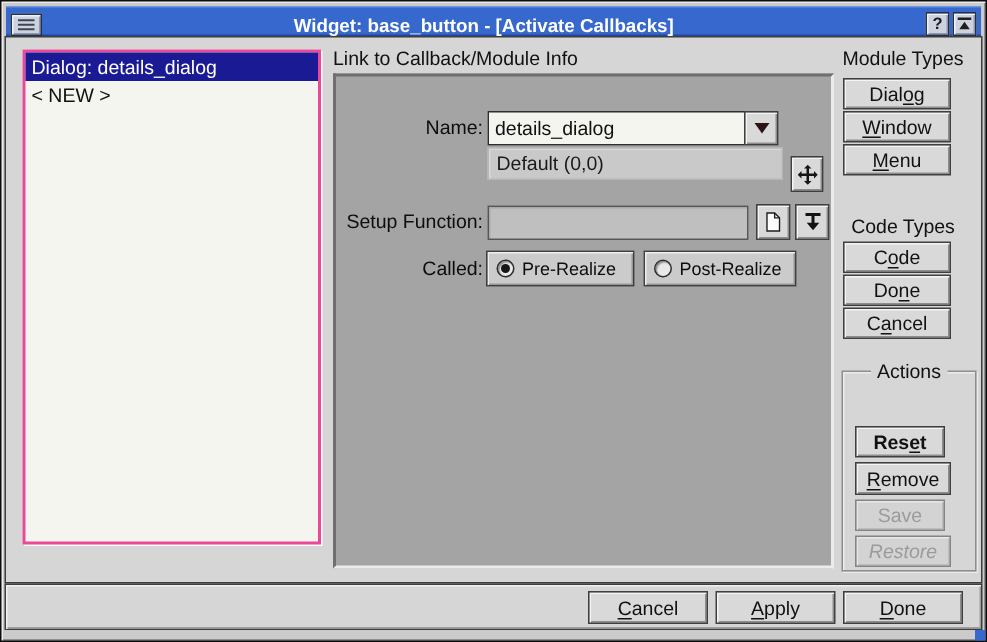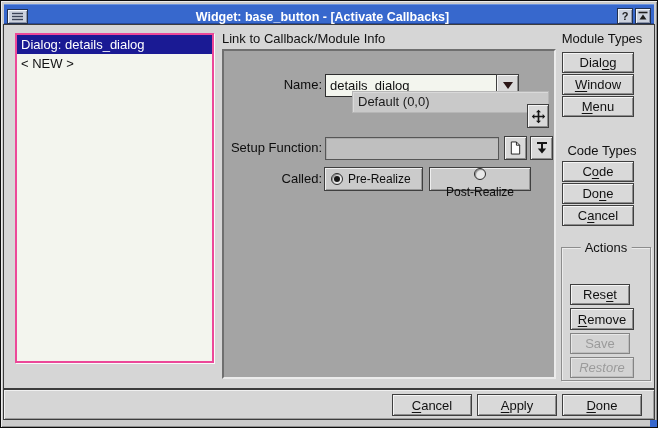--- a/index.html
+++ b/index.html
@@ -137,21 +137,21 @@
 
     <div class="abs sec-label" style="left:218px; top:6px;">Link to Callback/Module Info</div>
     <div class="abs panel">
 
       <div class="abs frm-label" style="left:0; top:26px;">Name:</div>
       <input class="abs txt-white" style="left: 101px; top: 23px; width: 172px; height: 23px;" value="details_dialog">
       <div class="abs btn" style="left:272px; top:23px; width:23px; height:23px;">
         <span class="combo-arrow"></span>
       </div>
 
-      <div class="abs txt-flat" style="left:101px; top:40px; width:197px; height:22px;margin-left:27px;">Default (0,0)</div>
+      <div class="abs txt-flat" style="left:101px; top:47px; width:197px; height:22px;">Default (0,0)</div>
       <div class="abs btn" style="left:303px; top:53px; width:22px; height:24px;">
         <svg width="15" height="15" viewBox="0 0 18 18">
           <path d="M9 1 L12 4 H10 V8 H14 V6 L17 9 L14 12 V10 H10 V14 H12 L9 17 L6 14 H8 V10 H4 V12 L1 9 L4 6 V8 H8 V4 H6 Z" fill="#151515"></path>
         </svg>
       </div>
 
       <div class="abs frm-label" style="left:0; top:89px;">Setup Function:</div>
       <input class="abs txt-sunken" style="left: 101px; top: 86px; width: 174px; height: 23px;" value="">
       <div class="abs btn" style="left:280px; top:85px; width:23px; height:24px;">
         <svg width="13" height="16" viewBox="0 0 14 16">
@@ -165,39 +165,39 @@
           <line x1="7" y1="3" x2="7" y2="8" stroke="#131313" stroke-width="2"></line>
           <path d="M7 12.5 L2.8 7.5 H11.2 Z" fill="#131313"></path>
         </svg>
       </div>
 
       <div class="abs frm-label" style="left:0; top:120px;">Called:</div>
       <div class="abs radio-box" style="left:100px; top:116px; width:99px; height:24px;">
         <span class="radio sel"></span>
         <span class="radio-lbl">Pre-Realize</span>
       </div>
-      <div class="abs radio-box" style="left:205px; top:116px; width:102px; height:24px;flex-direction:column;">
+      <div class="abs radio-box" style="left:205px; top:116px; width:102px; height:24px;">
         <span class="radio"></span>
         <span class="radio-lbl">Post-Realize</span>
       </div>
     </div>
 
     <div class="abs col-label" style="left:548px; top:6px;">Module Types</div>
     <div class="abs btn" style="left:558px; top:27px; width:72px; height:21px;">Dial<u>o</u>g</div>
     <div class="abs btn" style="left:558px; top:49px; width:72px; height:21px;"><u>W</u>indow</div>
     <div class="abs btn" style="left:558px; top:71px; width:72px; height:21px;"><u>M</u>enu</div>
 
     <div class="abs col-label" style="left:548px; top:118px;">Code Types</div>
     <div class="abs btn" style="left:558px; top:136px; width:72px; height:21px;">C<u>o</u>de</div>
     <div class="abs btn" style="left:558px; top:158px; width:72px; height:21px;">Do<u>n</u>e</div>
     <div class="abs btn" style="left:558px; top:180px; width:72px; height:21px;">C<u>a</u>ncel</div>
 
     <div class="abs group">
       <div class="group-legend">Actions</div>
-      <div class="abs btn" style="left:8px; top:36px; width:60px; height:21px;">Res<u>e</u>t</div>
+      <div class="abs btn" style="left:8px; top:36px; width:60px; height:21px;font-weight:bold;">Res<u>e</u>t</div>
       <div class="abs btn" style="left:8px; top:60px; width:64px; height:22px;"><u>R</u>emove</div>
       <div class="abs btn disabled" style="left:8px; top:85px; width:60px; height:21px;">Save</div>
       <div class="abs btn disabled" style="left:8px; top:109px; width:64px; height:21px;font-style:italic;">Restore</div>
     </div>
   </div>
 
   <div class="abs bottombar">
     <div class="abs btn" style="left:388px; top:4px; width:80px; height:22px;"><u>C</u>ancel</div>
     <div class="abs btn" style="left:473px; top:4px; width:80px; height:22px;"><u>A</u>pply</div>
     <div class="abs btn" style="left:558px; top:4px; width:80px; height:22px;"><u>D</u>one</div>

